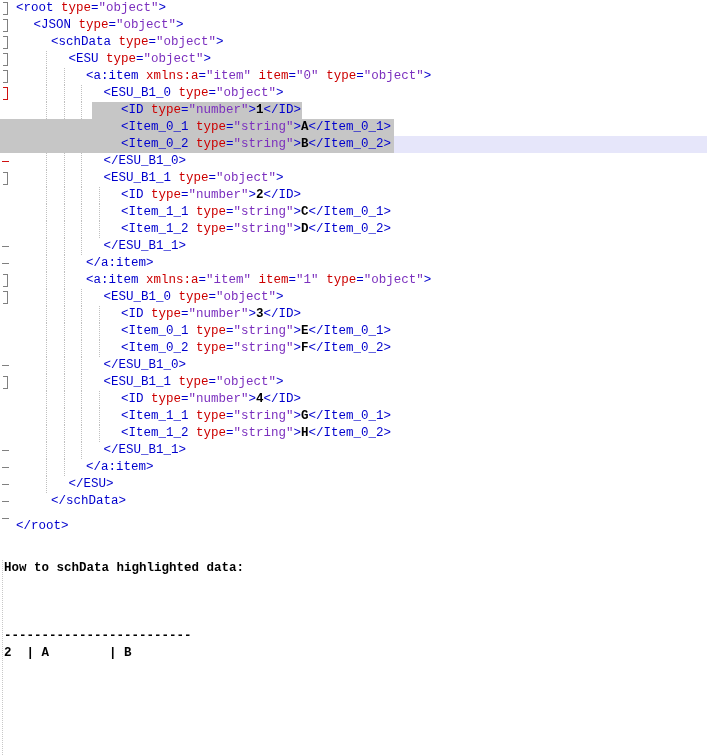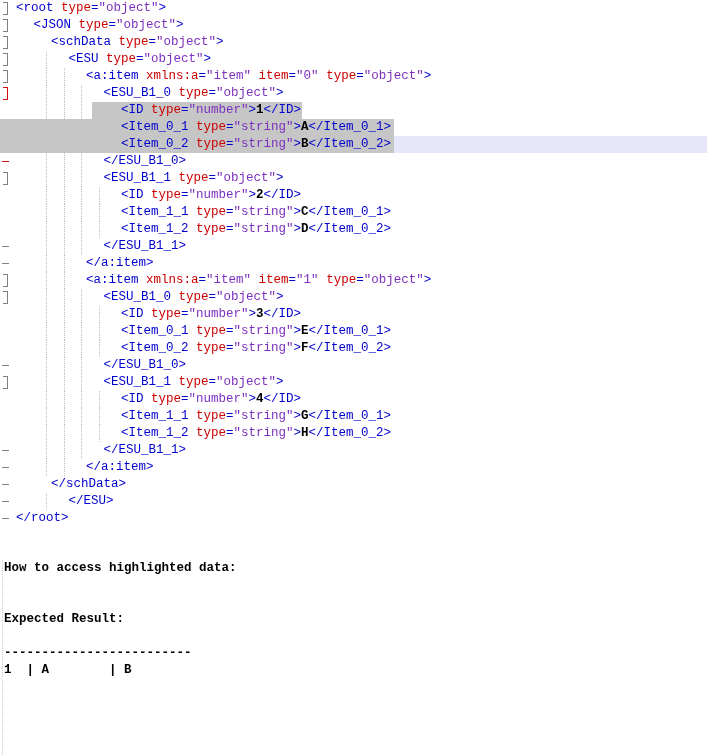--- a/index.html
+++ b/index.html
@@ -157,27 +157,26 @@
     <div class="line"><div class="gutter"></div><div class="guide" style="left: 46px; height: 17px;"></div><div class="guide" style="left: 63.5px; height: 17px;"></div><div class="guide" style="left: 81px; height: 17px;"></div><div class="guide" style="left: 98.5px; height: 17px;"></div><span class="code" style="margin-left: 121px;"><span class="tag">&lt;ID </span><span class="attr">type</span><span class="eq">=</span><span class="val">"number"</span><span class="tag">&gt;</span><span class="txt">3</span><span class="tag">&lt;/ID&gt;</span></span></div>
     <div class="line"><div class="gutter"></div><div class="guide" style="left: 46px; height: 17px;"></div><div class="guide" style="left: 63.5px; height: 17px;"></div><div class="guide" style="left: 81px; height: 17px;"></div><div class="guide" style="left: 98.5px; height: 17px;"></div><span class="code" style="margin-left: 121px;"><span class="tag">&lt;Item_0_1 </span><span class="attr">type</span><span class="eq">=</span><span class="val">"string"</span><span class="tag">&gt;</span><span class="txt">E</span><span class="tag">&lt;/Item_0_1&gt;</span></span></div>
     <div class="line"><div class="gutter"></div><div class="guide" style="left: 46px; height: 17px;"></div><div class="guide" style="left: 63.5px; height: 17px;"></div><div class="guide" style="left: 81px; height: 17px;"></div><div class="guide" style="left: 98.5px; height: 17px;"></div><span class="code" style="margin-left: 121px;"><span class="tag">&lt;Item_0_2 </span><span class="attr">type</span><span class="eq">=</span><span class="val">"string"</span><span class="tag">&gt;</span><span class="txt">F</span><span class="tag">&lt;/Item_0_2&gt;</span></span></div>
     <div class="line"><div class="gutter"><div class="tick"></div></div><div class="guide" style="left: 46px; height: 17px;"></div><div class="guide" style="left: 63.5px; height: 17px;"></div><div class="guide" style="left: 81px; height: 17px;"></div><span class="code" style="margin-left: 103.5px;"><span class="tag">&lt;/ESU_B1_0&gt;</span></span></div>
     <div class="line"><div class="gutter"><div class="fold"></div></div><div class="guide" style="left: 46px; height: 17px;"></div><div class="guide" style="left: 63.5px; height: 17px;"></div><div class="guide" style="left: 81px; height: 17px;"></div><span class="code" style="margin-left: 103.5px;"><span class="tag">&lt;ESU_B1_1 </span><span class="attr">type</span><span class="eq">=</span><span class="val">"object"</span><span class="tag">&gt;</span></span></div>
     <div class="line"><div class="gutter"></div><div class="guide" style="left: 46px; height: 17px;"></div><div class="guide" style="left: 63.5px; height: 17px;"></div><div class="guide" style="left: 81px; height: 17px;"></div><div class="guide" style="left: 98.5px; height: 17px;"></div><span class="code" style="margin-left: 121px;"><span class="tag">&lt;ID </span><span class="attr">type</span><span class="eq">=</span><span class="val">"number"</span><span class="tag">&gt;</span><span class="txt">4</span><span class="tag">&lt;/ID&gt;</span></span></div>
     <div class="line"><div class="gutter"></div><div class="guide" style="left: 46px; height: 17px;"></div><div class="guide" style="left: 63.5px; height: 17px;"></div><div class="guide" style="left: 81px; height: 17px;"></div><div class="guide" style="left: 98.5px; height: 17px;"></div><span class="code" style="margin-left: 121px;"><span class="tag">&lt;Item_1_1 </span><span class="attr">type</span><span class="eq">=</span><span class="val">"string"</span><span class="tag">&gt;</span><span class="txt">G</span><span class="tag">&lt;/Item_0_1&gt;</span></span></div>
     <div class="line"><div class="gutter"></div><div class="guide" style="left: 46px; height: 17px;"></div><div class="guide" style="left: 63.5px; height: 17px;"></div><div class="guide" style="left: 81px; height: 17px;"></div><div class="guide" style="left: 98.5px; height: 17px;"></div><span class="code" style="margin-left: 121px;"><span class="tag">&lt;Item_1_2 </span><span class="attr">type</span><span class="eq">=</span><span class="val">"string"</span><span class="tag">&gt;</span><span class="txt">H</span><span class="tag">&lt;/Item_0_2&gt;</span></span></div>
     <div class="line"><div class="gutter"><div class="tick"></div></div><div class="guide" style="left: 46px; height: 17px;"></div><div class="guide" style="left: 63.5px; height: 17px;"></div><div class="guide" style="left: 81px; height: 17px;"></div><span class="code" style="margin-left: 103.5px;"><span class="tag">&lt;/ESU_B1_1&gt;</span></span></div>
     <div class="line"><div class="gutter"><div class="tick"></div></div><div class="guide" style="left: 46px; height: 17px;"></div><div class="guide" style="left: 63.5px; height: 17px;"></div><span class="code" style="margin-left: 86px;"><span class="tag">&lt;/a:item&gt;</span></span></div>
+    <div class="line"><div class="gutter"><div class="tick"></div></div><div class="guide" style="left: 46px; height: 17px;"></div><span class="code" style="margin-left: 68.5px;"><span class="tag">&lt;/ESU&gt;</span></span></div>
     <div class="line"><div class="gutter"><div class="tick"></div></div><span class="code" style="margin-left: 51px;"><span class="tag">&lt;/schData&gt;</span></span></div>
-    <div class="line"><div class="gutter"><div class="tick"></div></div><div class="guide" style="left: 46px; height: 17px;"></div><span class="code" style="margin-left: 68.5px;"><span class="tag">&lt;/ESU&gt;</span></span></div>
-    <div class="line"><div class="gutter"><div class="tick"></div></div><span class="code" style="margin-left: 16px;"><span class="tag">&lt;/root&gt;</span></span></div>
+    <div class="line"><div class="gutter"><div class="tick"></div></div><span class="code" style="margin-left: 16px; margin-top: 8px;"><span class="tag">&lt;/root&gt;</span></span></div>
   </div>
 
 <div id="prose">
   <div id="prose-guide"></div>
-<div class="pline">How to access highlighted data:</div>
+<div class="pline">How to schData highlighted data:</div>
     <div class="pline blank"></div>
     <div class="pline blank"></div>
-    <div class="pline">Expected Result:</div>
     <div class="pline blank"></div>
     <div class="pline">-------------------------</div>
-    <div class="pline">1  | A        | B</div>
+    <div class="pline">2  | A        | B</div>
   </div>
 
 </body></html>

